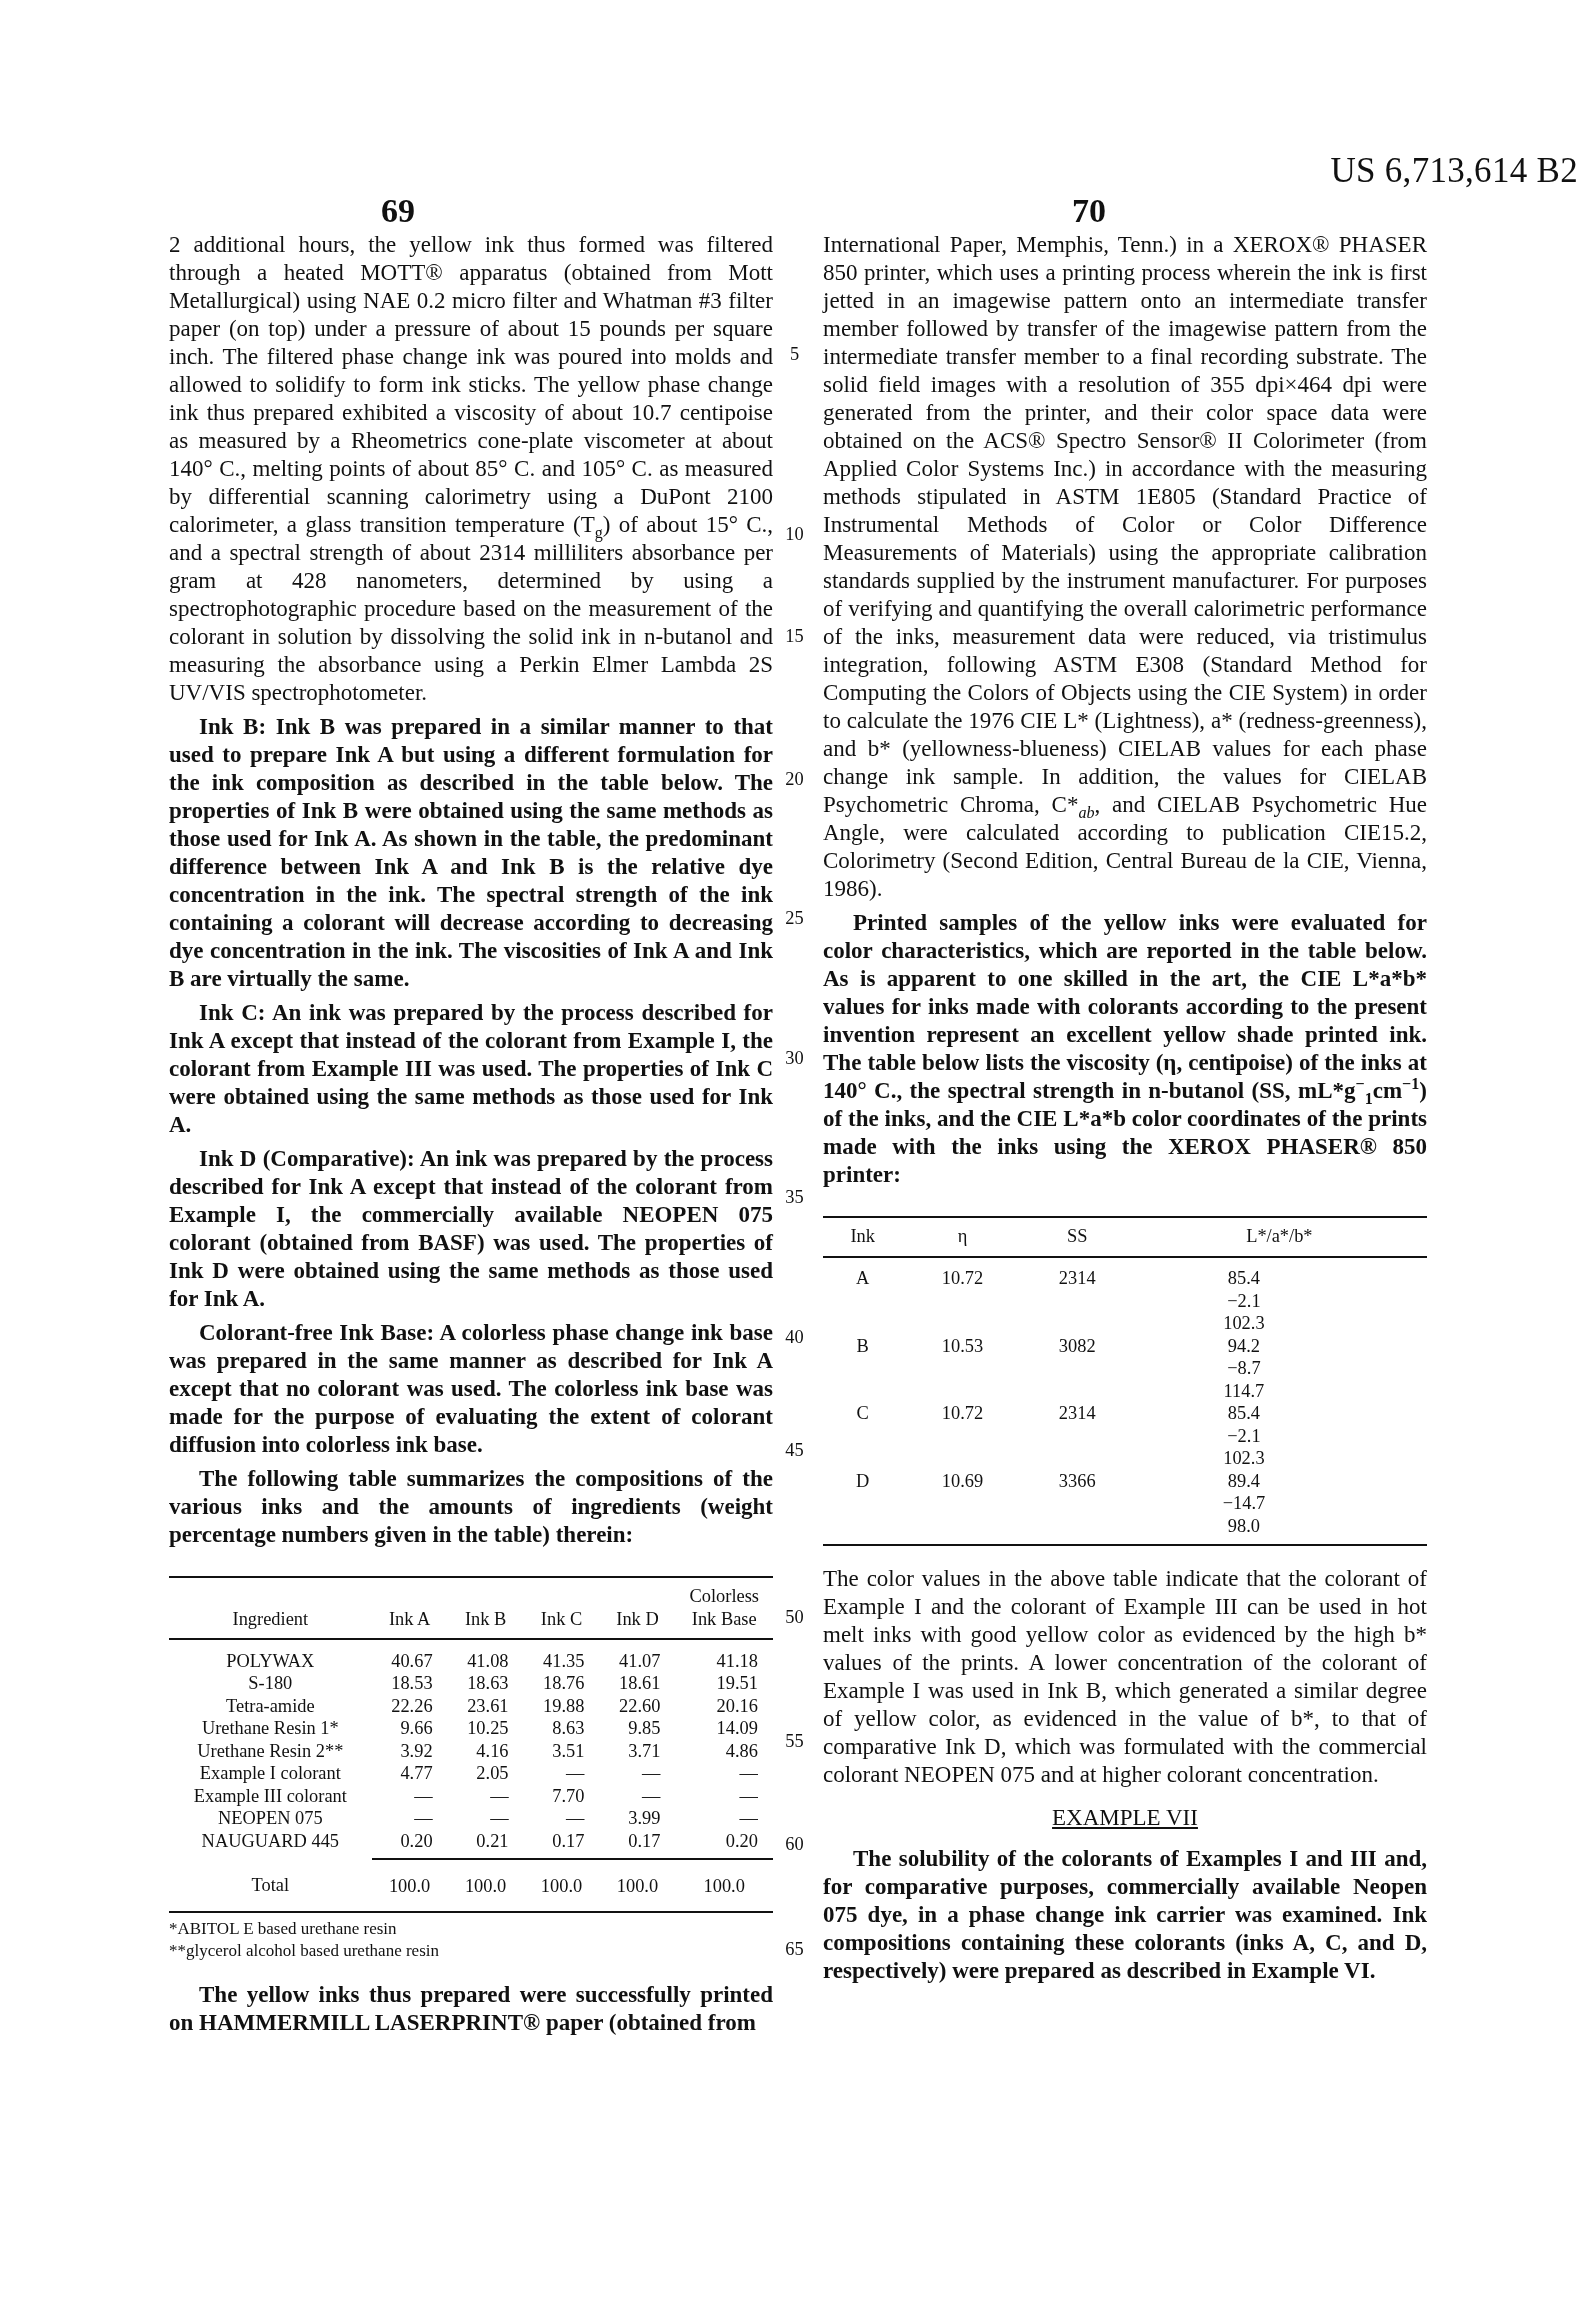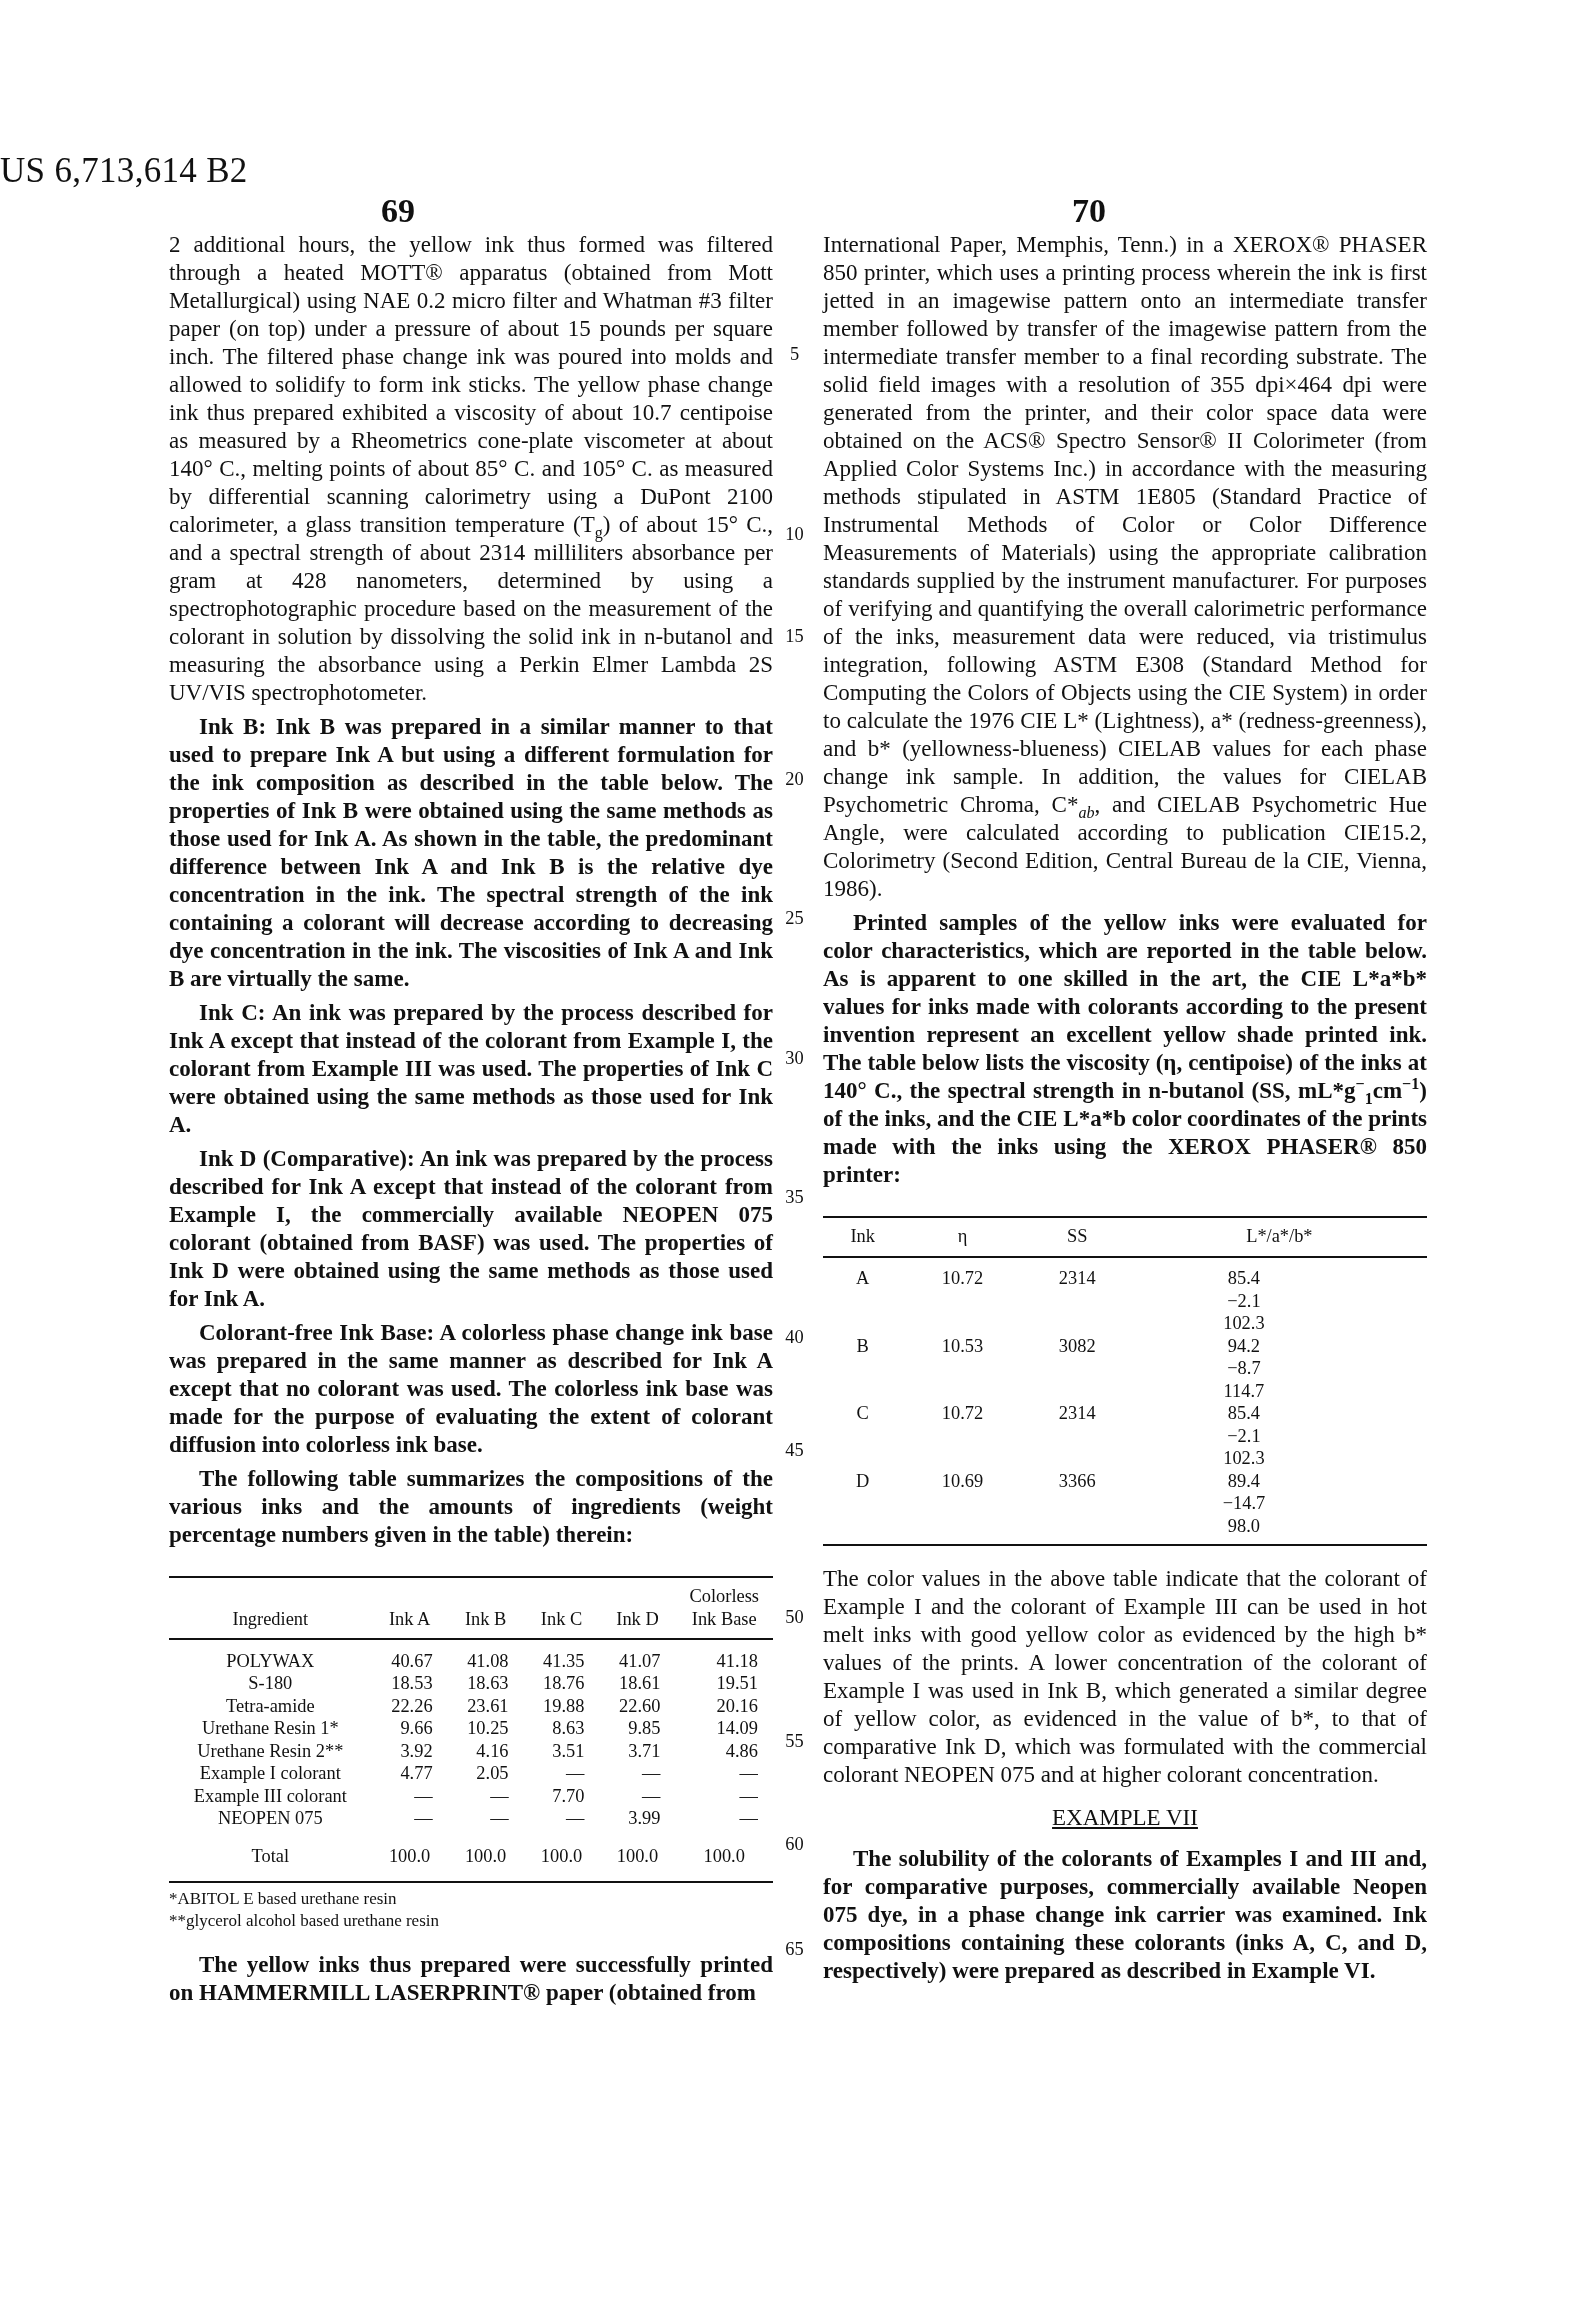--- a/index.html
+++ b/index.html
@@ -1,21 +1,21 @@
 <!DOCTYPE html>
 <html style="font-size:11px"><head>
 <meta charset="utf-8">
 <style>
   html, body { margin: 0; padding: 0; background: #ffffff; }
   body {
     width: 1578px; height: 2319px; position: relative; overflow: hidden;
     font-family: "Liberation Serif", "DejaVu Serif", serif; color: #111;
   }
   .patent-no {
-    position: absolute; top: 151px; left: 0; width: 1578px; text-align: left;
+    position: absolute; top: 151px; left: 0; width: 1578px; text-align: right;
     font-size: 35px; letter-spacing: 0.3px;
   }
   .colnum {
     position: absolute; top: 192px; font-weight: bold; font-size: 34px;
   }
   .colnum.left { left: 381px; }
   .colnum.right { left: 1072px; }
   .column {
     position: absolute; top: 231px; width: 604px;
     font-size: 23px; line-height: 28px; text-align: justify;
@@ -131,20 +131,28 @@
             <td class="num">—</td>
           </tr>
           <tr>
             <td>NEOPEN 075</td>
             <td class="num">—</td>
             <td class="num">—</td>
             <td class="num">—</td>
             <td class="num">3.99</td>
             <td class="num">—</td>
           </tr>
+          <tr class="last-ingredient">
+            <td>NAUGUARD 445</td>
+            <td class="num">0.20</td>
+            <td class="num">0.21</td>
+            <td class="num">0.17</td>
+            <td class="num">0.17</td>
+            <td class="num">0.20</td>
+          </tr>
         </tbody>
       <tbody class="end">
         <tr class="total">
           <td>Total</td>
           <td>100.0</td>
           <td>100.0</td>
           <td>100.0</td>
           <td>100.0</td>
           <td>100.0</td>
         </tr>

